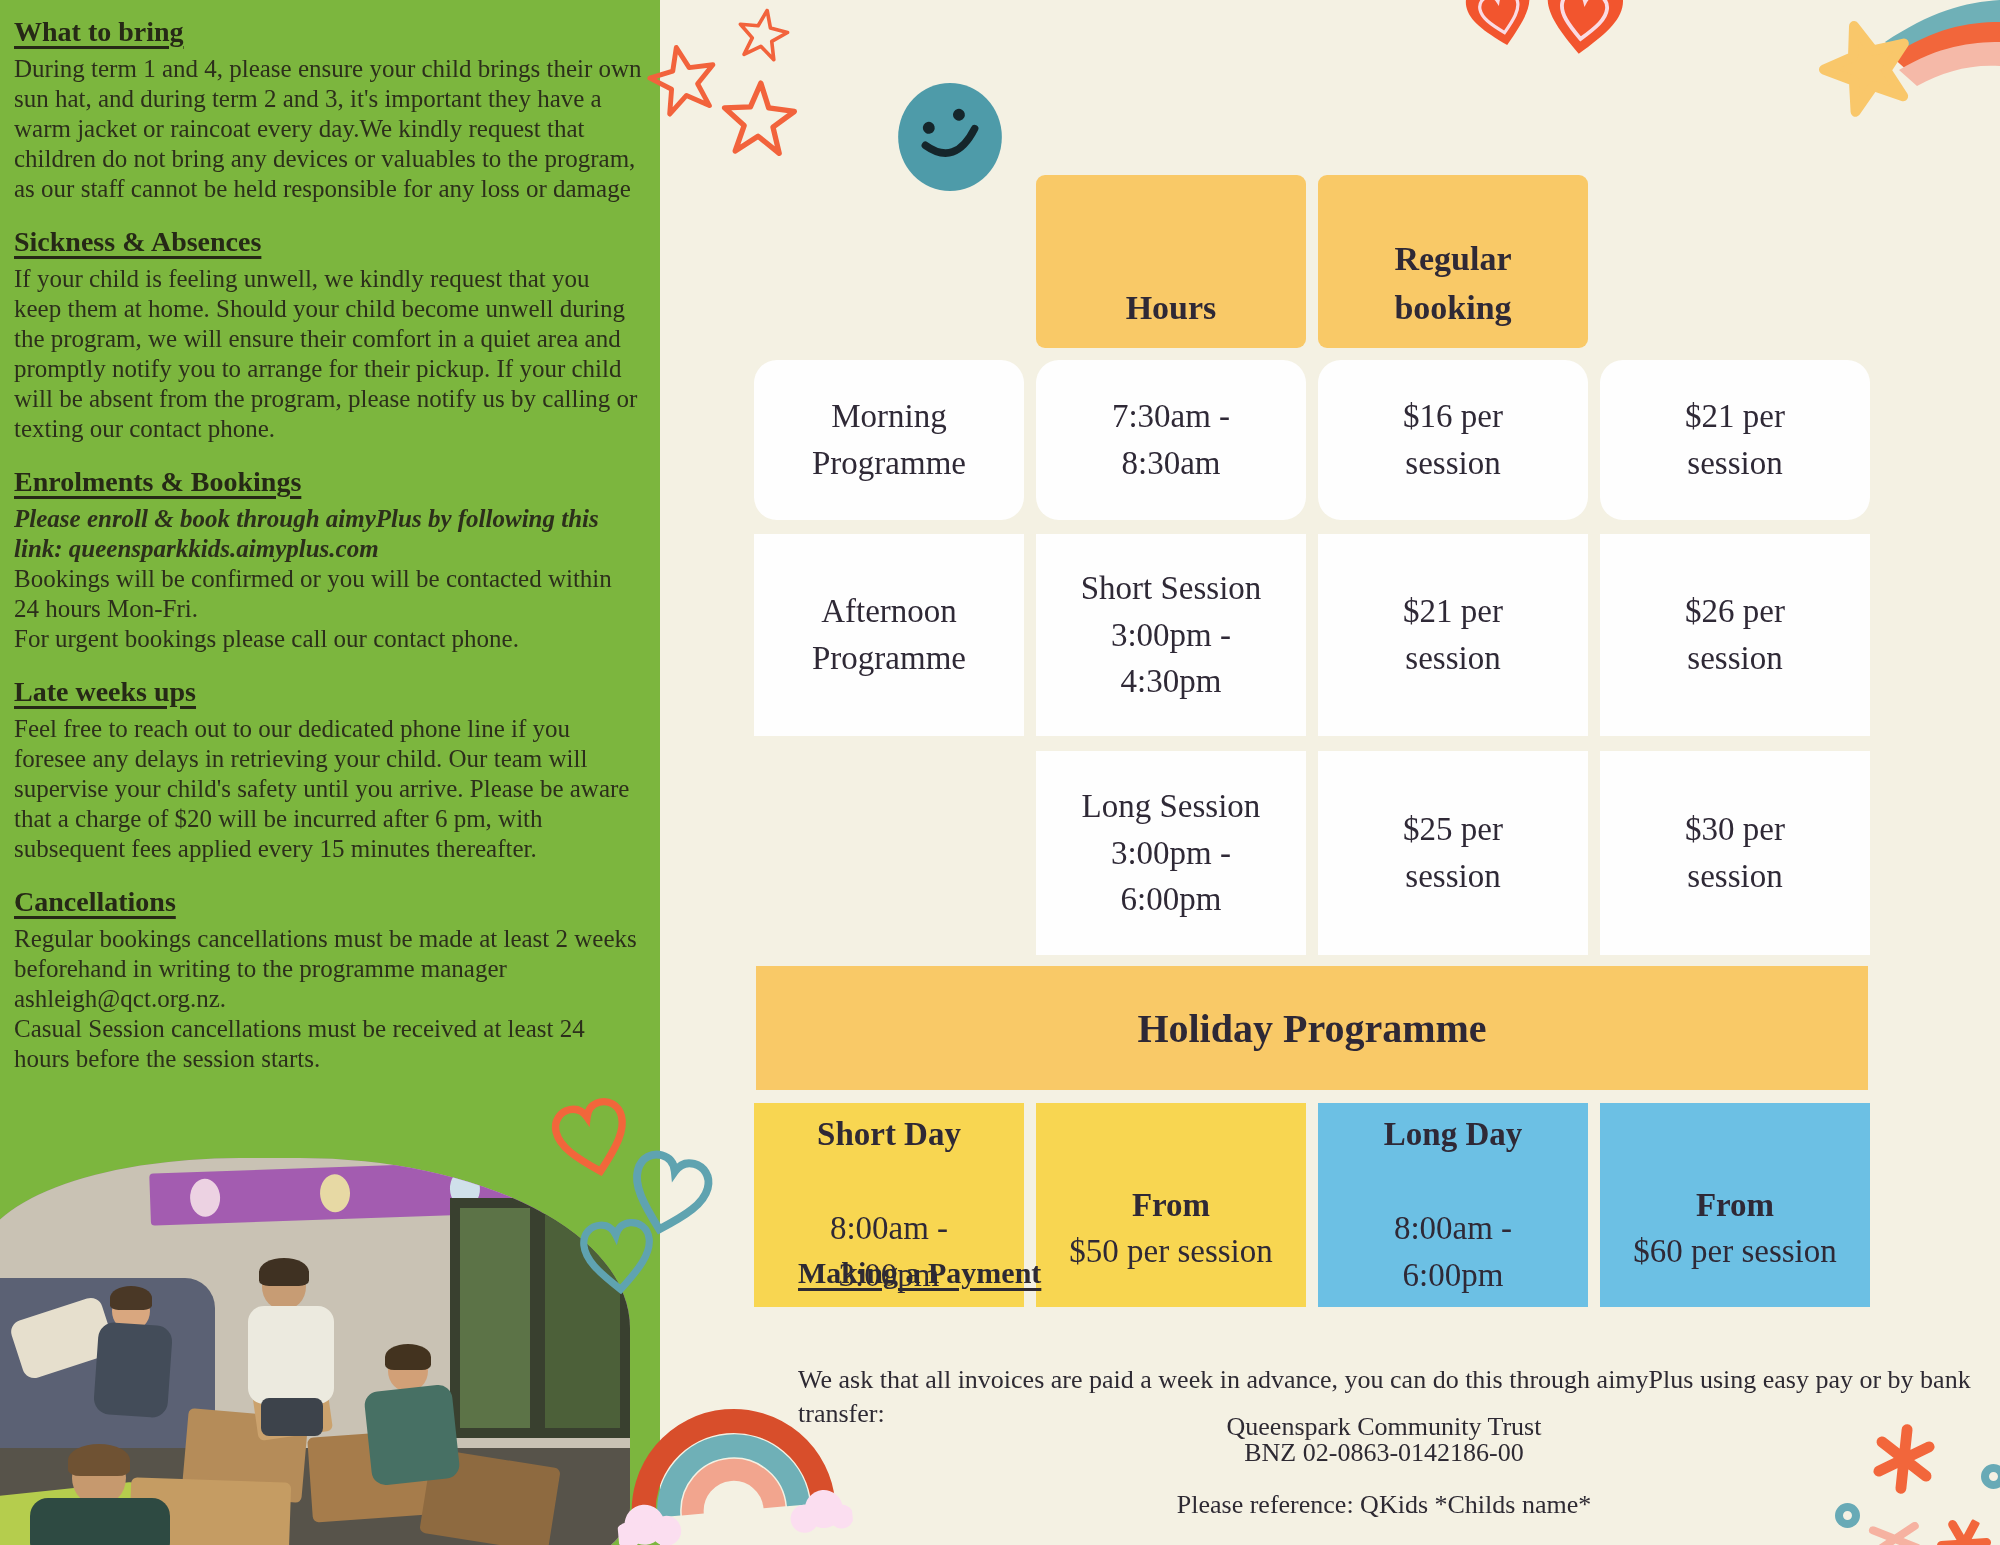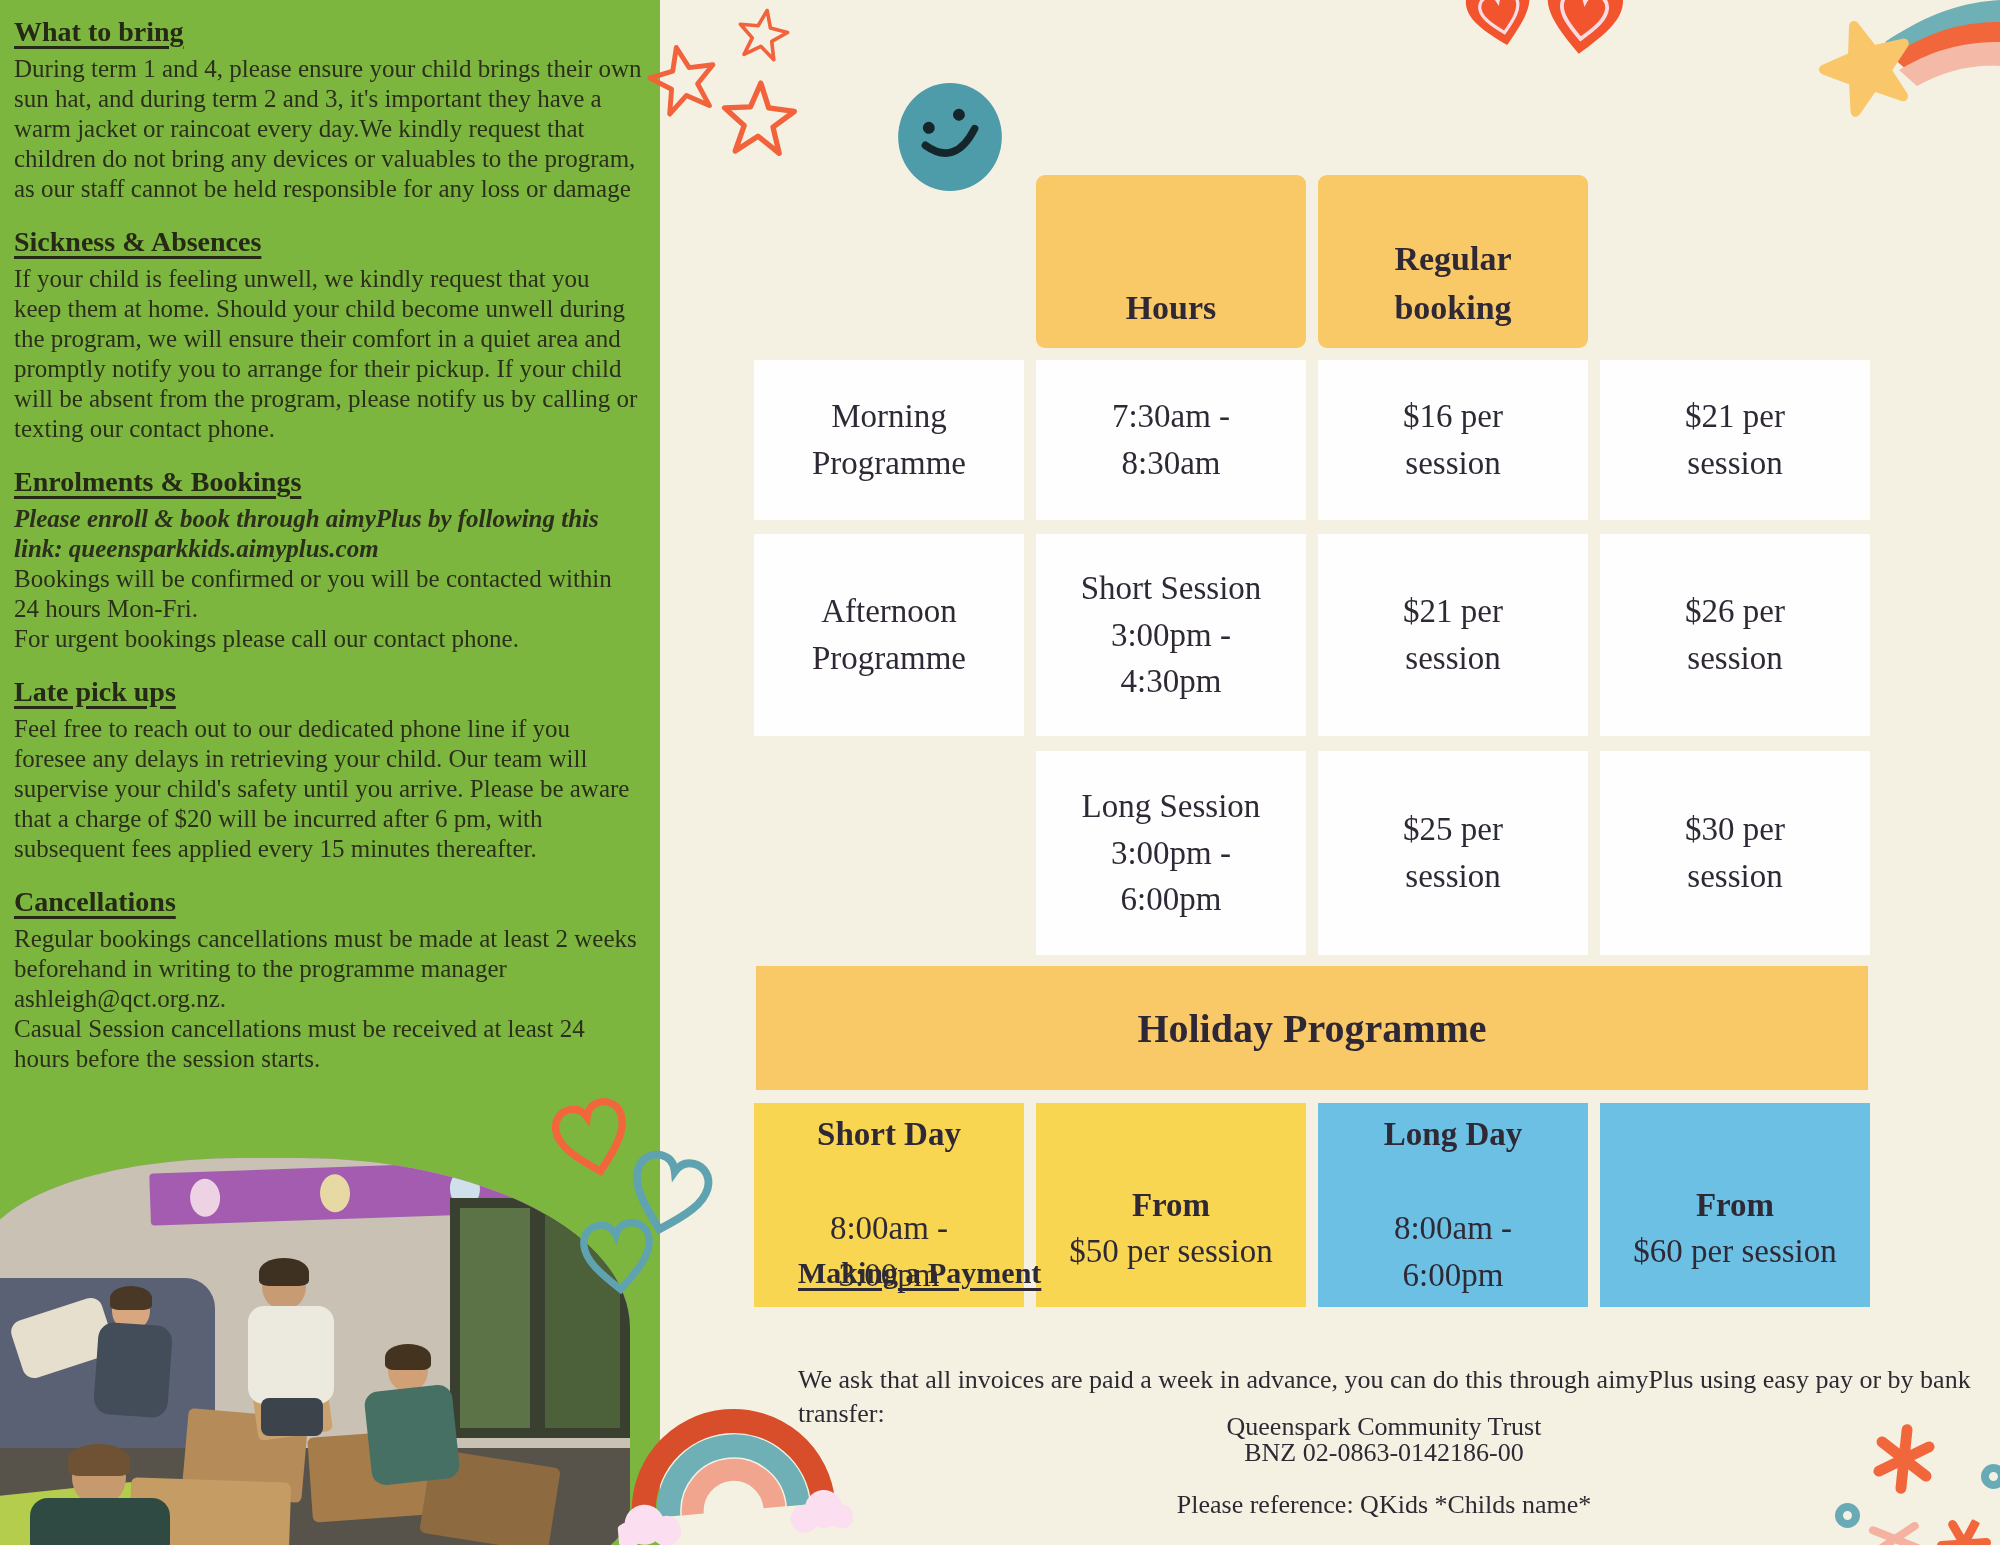--- a/index.html
+++ b/index.html
@@ -54,21 +54,21 @@
   }
   
   .cell{
     position:absolute;width:270px;box-sizing:border-box;padding:8px;
     display:flex;align-items:center;justify-content:center;text-align:center;
     font-size:33px;line-height:1.42;color:#2f2936;white-space:pre-line;
   }
   .c1{left:754px;}.c2{left:1036px;}.c3{left:1318px;}.c4{left:1600px;}
   .rowhdr{top:175px;height:173px;background:var(--header-amber,#f9c967);
           font-weight:bold;font-size:34px;align-items:flex-end;padding-bottom:16px;border-radius:9px;}
-  .row1{top:360px;height:160px;background:#fefefe;}
+  .row1{top:360px;height:160px;background:#fefefe;border-radius:23px;}
   .row2{top:534px;height:202px;background:#fefefe;}
   .row3{top:751px;height:204px;background:#fefefe;}
   .banner{
     position:absolute;left:756px;top:966px;width:1112px;height:124px;
     background:var(--header-amber,#f9c967);
     display:flex;align-items:center;justify-content:center;
     font-size:40px;font-weight:bold;color:#2e2836;
   }
   .rowhol{top:1103px;height:204px;}
   .yellow{background:var(--cell-yellow,#f8d651);}
@@ -110,21 +110,21 @@
     </div>
 
     <div class="section">
       <h2 class="sec-heading">Enrolments &amp; Bookings</h2>
       <p class="sec-body bold">Please enroll &amp; book through aimyPlus by following this link: queensparkkids.aimyplus.com</p>
       <p class="sec-body">Bookings will be confirmed or you will be contacted within 24 hours Mon-Fri.
 For urgent bookings please call our contact phone.</p>
     </div>
 
     <div class="section">
-      <h2 class="sec-heading">Late pick ups</h2>
+      <h2 class="sec-heading">Late weeks ups</h2>
       <p class="sec-body">Feel free to reach out to our dedicated phone line if you foresee any delays in retrieving your child. Our team will  supervise your child's safety until you arrive. Please be aware that a charge of $20 will be incurred after 6 pm, with subsequent fees applied every 15 minutes thereafter.</p>
     </div>
 
     <div class="section">
       <h2 class="sec-heading">Cancellations</h2>
       <p class="sec-body">Regular bookings cancellations must be made at least 2 weeks beforehand in writing to the programme manager ashleigh@qct.org.nz.
 Casual Session cancellations must be received at least 24 hours before the session starts.</p>
     </div>
   </aside>
 

